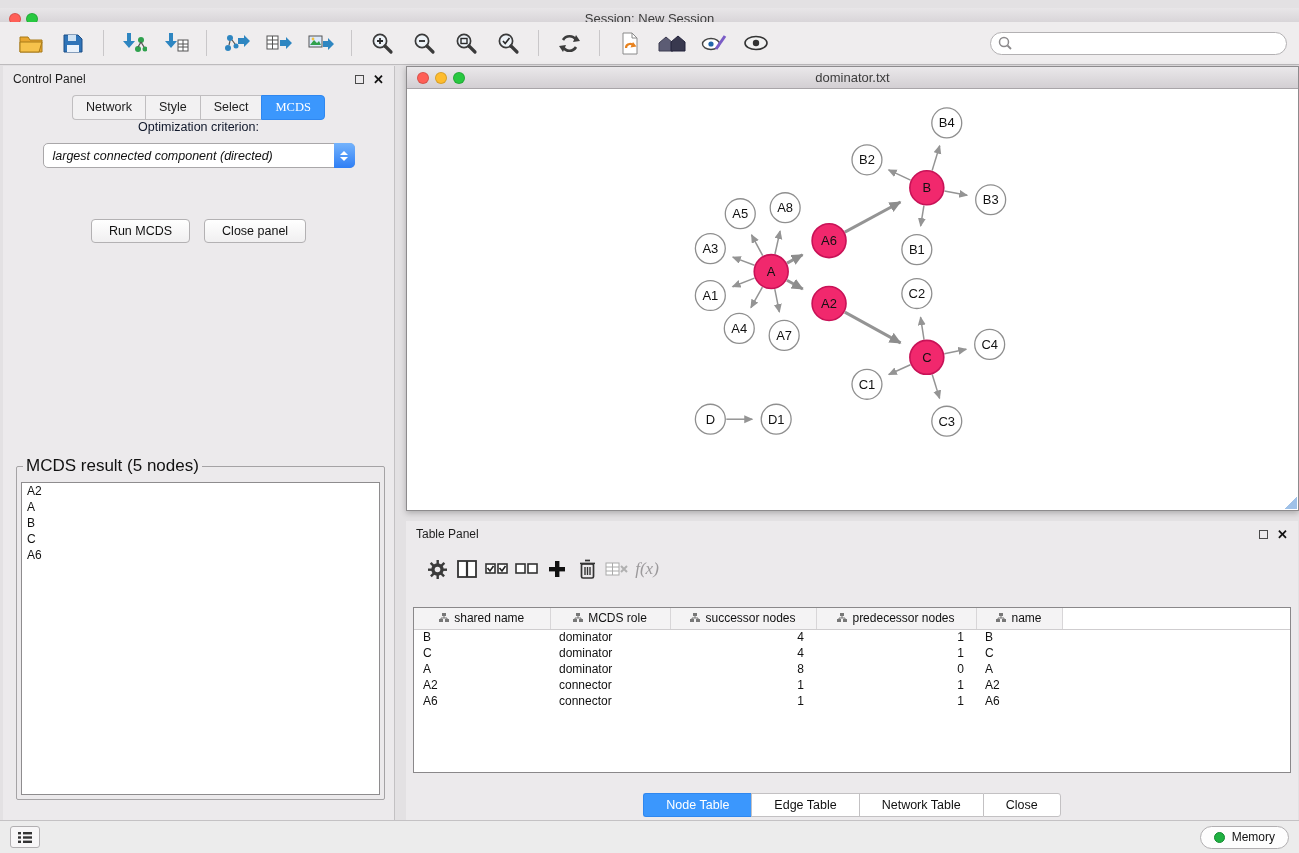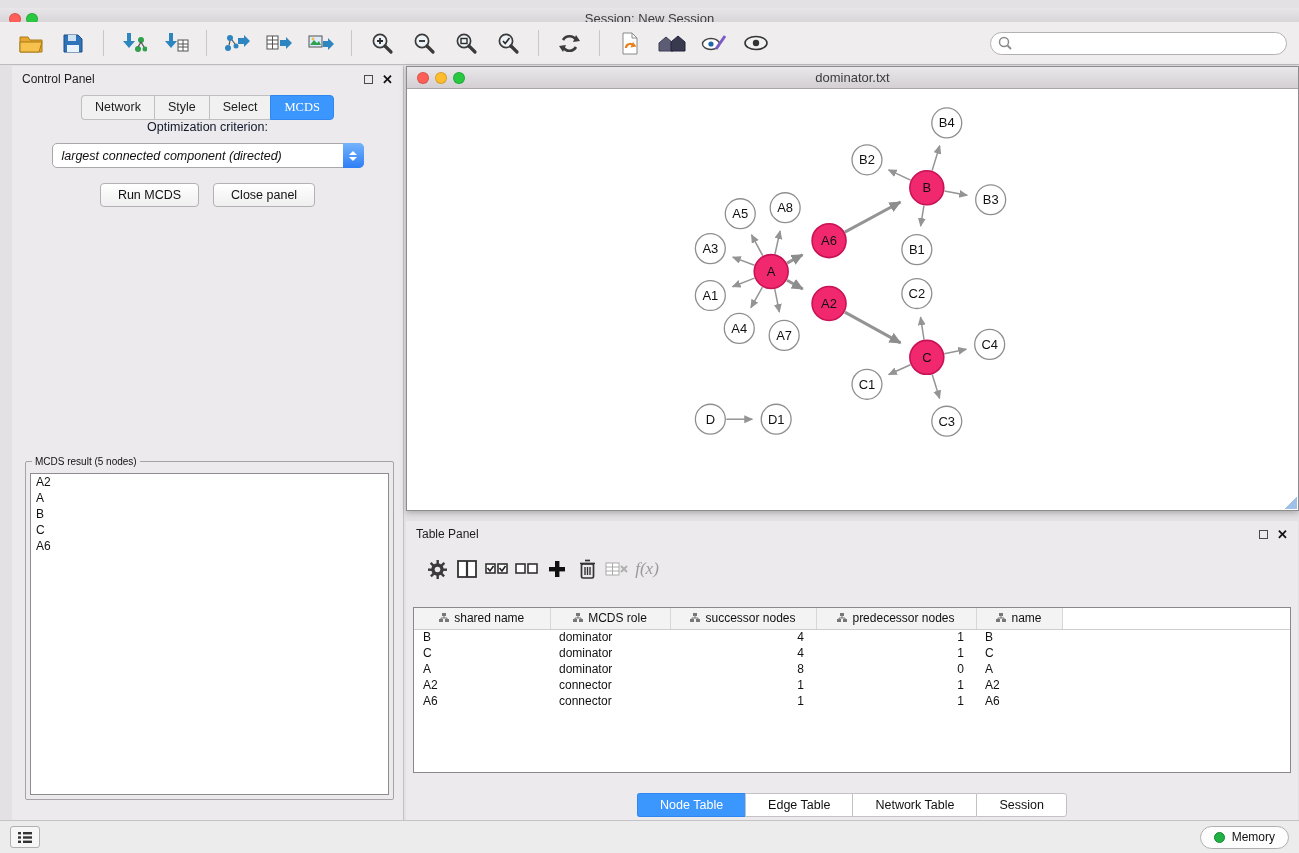--- a/index.html
+++ b/index.html
@@ -23,21 +23,21 @@
   .tb-btn { width:38px; height:34px; display:flex; align-items:center; justify-content:center;
     border-radius:4px; cursor:default; }
   .tb-sep { width:1px; height:26px; background:#c9c7c9; margin:0 7px; }
   .search-wrap { margin-left:auto; position:relative; }
   .search-input { width:297px; height:23px; border-radius:12px; border:1px solid #b3b1b3;
     background:#fff; padding:0 10px 0 26px; font-size:12px; outline:none;
     font-family:"Liberation Sans", sans-serif; }
   .search-icon { position:absolute; left:8px; top:4px; }
 
   
-  .control-panel { position:absolute; left:12px; top:66px; width:392px; bottom:33px;
+  .control-panel { position:absolute; left:3px; top:66px; width:392px; bottom:33px;
     background:#eceaec; border-right:1px solid #c3c1c3; }
   .panel-header { height:26px; display:flex; align-items:center; padding:0 10px;
     font-size:12px; color:#1d1d1d; }
   .win-controls { margin-left:auto; display:flex; align-items:center; gap:9px; }
   .float-box { width:9px; height:9px; border:1.4px solid #4a4a4a; display:inline-block; }
   .close-x { font-size:13px; font-weight:bold; color:#111; line-height:1; }
   .cp-tabs { display:flex; justify-content:center; margin-top:3px; }
   .cp-tab { font-size:12.5px; padding:4px 13px; color:#1c1c1c; background:#f2f1f2;
     border:1px solid #c0bec0; border-right:none; }
   .cp-tab:first-child { border-radius:4px 0 0 4px; }
@@ -48,24 +48,24 @@
     border-radius:5px; background:#fff; display:flex; align-items:center; }
   .dropdown-value { flex:1; font-size:12.5px; color:#111; padding-left:9px;
     white-space:nowrap; overflow:hidden;font-style:italic; }
   .dropdown-stepper { width:21px; height:25px; margin-right:-1px;
     background:linear-gradient(#74b3fc,#2e7ef5); border-radius:0 5px 5px 0;
     display:flex; flex-direction:column; align-items:center; justify-content:center; gap:2px; }
   .step-up { width:0; height:0; border-left:4px solid transparent; border-right:4px solid transparent; border-bottom:4px solid #fff; }
   .step-down { width:0; height:0; border-left:4px solid transparent; border-right:4px solid transparent; border-top:4px solid #fff; }
   .cp-buttons { display:flex; justify-content:center; gap:14px; margin-top:15px; }
   .swing-btn { height:24px; padding:0 17px; font-size:12.5px; color:#111;
-    background:linear-gradient(#ffffff,#f0eff0); border:1px solid #b3b1b3; border-radius:4px; }
+    background:linear-gradient(#ffffff,#f0eff0); border:1px solid #b3b1b3; border-radius:4px;margin-top:36px; }
   .result-fieldset { position:absolute; left:13px; right:9px; top:390px; bottom:20px;
     border:1px solid #a5a3a5; border-radius:2px; padding:6px 4px 4px 4px; }
-  .result-legend { font-size:10px; color:#111; padding:0 3px; margin-left:2px; }
+  .result-legend { font-size:17px; color:#111; padding:0 3px; margin-left:2px; }
   .result-inner { width:100%; height:100%; background:#fff; border:1px solid #8e8c8e; overflow:auto; }
   .result-item { font-size:12px; color:#111; padding:1px 0 1px 5px; line-height:14px; }
 
   
   .network-window { position:absolute; left:406px; top:66px; width:893px; height:445px;
     border:1px solid #8d8b8d; background:#fff; box-shadow:0 2px 6px rgba(0,0,0,.25); }
   .net-titlebar { height:22px; background:linear-gradient(#eae8ea,#d3cfd3);
     border-bottom:1px solid #a9a5a9; position:relative;
     display:flex; align-items:center; justify-content:center; }
   .net-traffic { position:absolute; left:10px; top:5px; display:flex; gap:6px; }
@@ -550,21 +550,21 @@
             <td>A6</td>
             <td></td>
           </tr>
         </tbody>
     </table>
   </div>
   <div class="tp-tabs">
     <div class="tp-tab active">Node Table</div>
     <div class="tp-tab">Edge Table</div>
     <div class="tp-tab">Network Table</div>
-    <div class="tp-tab">Session</div>
+    <div class="tp-tab">Close</div>
   </div>
 </div>
 
 <div class="statusbar">
   <div class="status-left-btn">
     <svg width="14" height="11">
       <rect x="0" y="0" width="3" height="2.4" fill="#333"></rect>
         <rect x="5" y="0" width="9" height="2.4" fill="#333"></rect>
       <rect x="0" y="4.3" width="3" height="2.4" fill="#333"></rect>
         <rect x="5" y="4.3" width="9" height="2.4" fill="#333"></rect>

